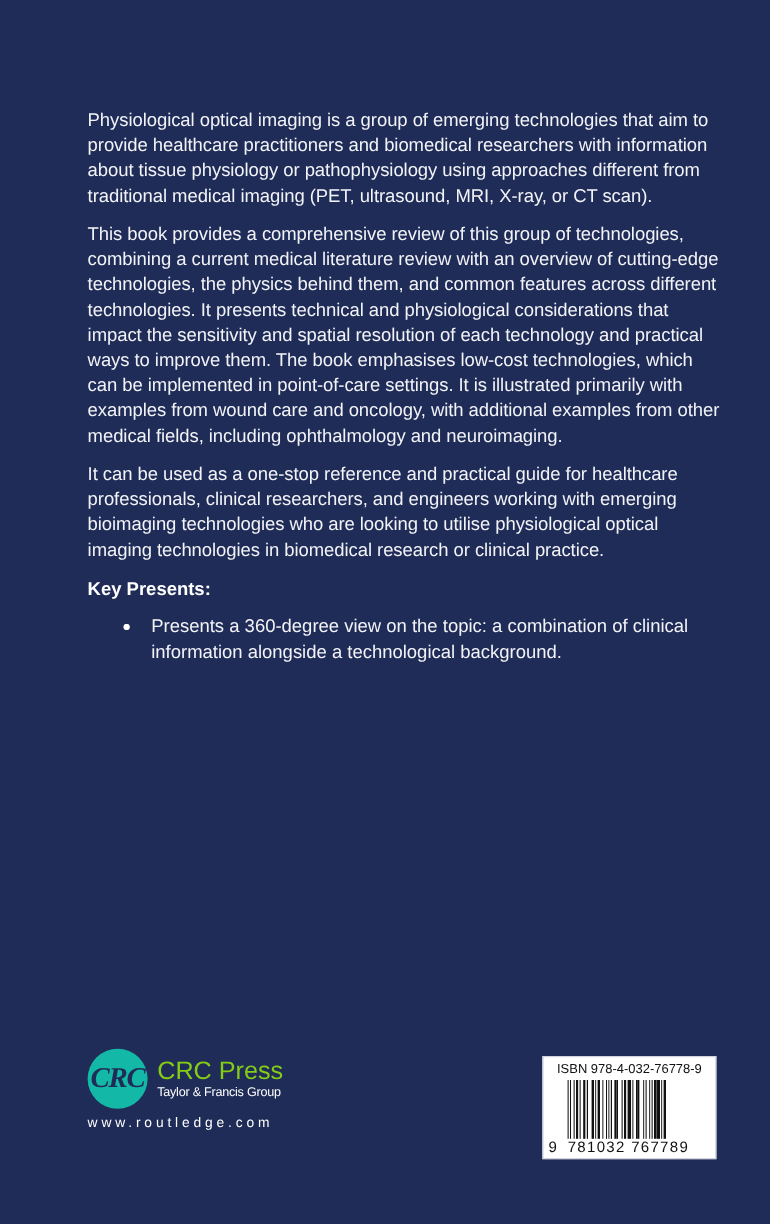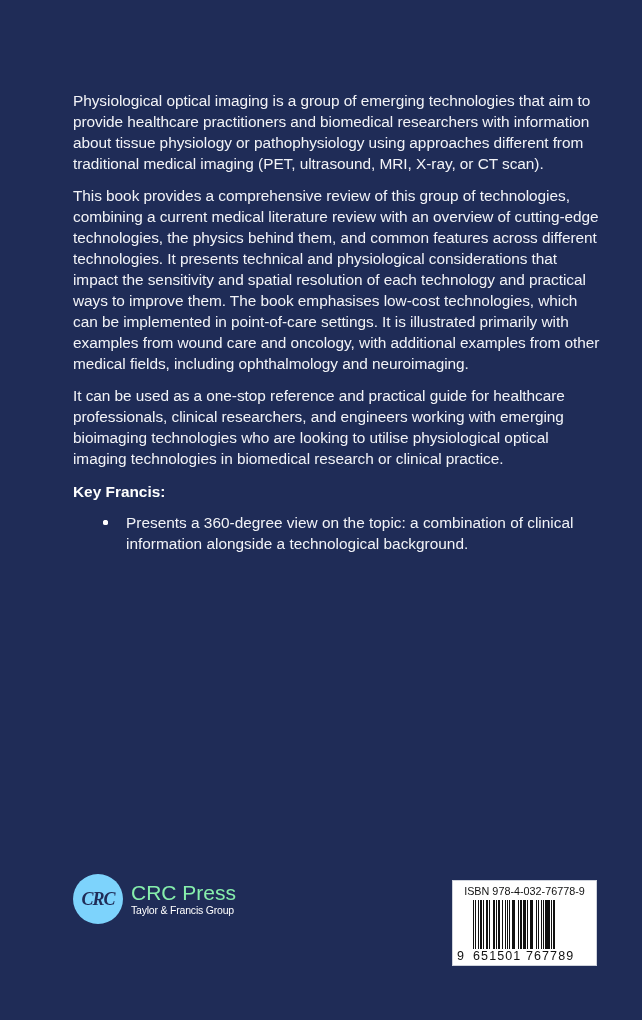--- a/index.html
+++ b/index.html
@@ -49,30 +49,30 @@
   }
   .publisher {
     position: absolute;
     left: 73px; top: 874px;
     width: 320px;
   }
   .logo-row { display: flex; align-items: center; }
   .crc-circle {
     width: 50px; height: 50px;
     border-radius: 50%;
-    background: #7dd3fc;
+    background: #14b8a6;
     color: #1f2c57;
     display: flex; align-items: center; justify-content: center;
     font-family: "Liberation Serif", serif;
     font-style: italic; font-weight: bold;
-    font-size: 18px;
+    font-size: 24px;
     letter-spacing: -1px;
   }
   .crc-text { margin-left: 8px; }
-  .crc-name { font-size: 21px; line-height: 22px; color: #86efac; }
+  .crc-name { font-size: 21px; line-height: 22px; color: #84cc16; }
   .crc-group { font-size: 10.5px; line-height: 13px; color: #fff; letter-spacing: -0.2px; }
   .url {
     margin-top: 6px;
     font-size: 11.5px;
     letter-spacing: 3.2px;
     color: #fff;
   }
   .ebook-note {
     margin-top: 5px;
     font-size: 8.6px;
@@ -116,35 +116,36 @@
   .ean .first { margin-right: 7px; }
   .ean .rest { background: #fff; padding: 0 1px; }
 </style>
 </head>
 <body>
 
 <div class="content">
   <p class="para">Physiological optical imaging is a group of emerging technologies that aim to provide healthcare practitioners and biomedical researchers with information about tissue physiology or pathophysiology using approaches different from traditional medical imaging (PET, ultrasound, MRI, X-ray, or CT scan).</p>
   <p class="para">This book provides a comprehensive review of this group of technologies, combining a current medical literature review with an overview of cutting-edge technologies, the physics behind them, and common features across different technologies. It presents technical and physiological considerations that impact the sensitivity and spatial resolution of each technology and practical ways to improve them. The book emphasises low-cost technologies, which can be implemented in point-of-care settings. It is illustrated primarily with examples from wound care and oncology, with additional examples from other medical fields, including ophthalmology and neuroimaging.</p>
   <p class="para">It can be used as a one-stop reference and practical guide for healthcare professionals, clinical researchers, and engineers working with emerging bioimaging technologies who are looking to utilise physiological optical imaging technologies in biomedical research or clinical practice.</p>
-  <div class="kf-title">Key Francis:</div>
+  <div class="kf-title">Key Presents:</div>
   <ul class="features">
     <li><span class="bullet"></span></li>
     <li><span class="bullet"></span><span>Presents a 360-degree view on the topic: a combination of clinical information alongside a technological background.</span></li>
   </ul>
 </div>
 
 <div class="publisher">
   <div class="logo-row">
     <div class="crc-circle">CRC</div>
     <div class="crc-text">
       <div class="crc-name">CRC Press</div>
       <div class="crc-group">Taylor &amp; Francis Group</div>
     </div>
   </div>
+  <div class="url">www.routledge.com</div>
 </div>
 
 <div class="informa"><span>an </span><b>informa</b><span> business</span></div>
 
 <div class="barcode-box">
   <div class="isbn">ISBN 978-4-032-76778-9</div>
   <div class="bars" id="bars">
       <span style="width: 0.95px; background: rgb(17, 17, 17);"></span>
       <span style="width: 0.95px; background: rgb(255, 255, 255);"></span>
       <span style="width: 0.95px; background: rgb(17, 17, 17);"></span>
@@ -199,14 +200,14 @@
       <span style="width: 0.95px; background: rgb(255, 255, 255);"></span>
       <span style="width: 1.9px; background: rgb(17, 17, 17);"></span>
       <span style="width: 0.95px; background: rgb(255, 255, 255);"></span>
       <span style="width: 2.85px; background: rgb(17, 17, 17);"></span>
       <span style="width: 0.95px; background: rgb(255, 255, 255);"></span>
       <span style="width: 0.95px; background: rgb(17, 17, 17);"></span>
       <span style="width: 0.95px; background: rgb(255, 255, 255);"></span>
       <span style="width: 1.9px; background: rgb(17, 17, 17);"></span>
       <span style="width: 0.95px; background: rgb(255, 255, 255);"></span>
     </div>
-  <div class="ean"><span class="first">9</span><span class="rest">651501 767789</span></div>
+  <div class="ean"><span class="first">9</span><span class="rest">781032 767789</span></div>
 </div>
 
 </body></html>

